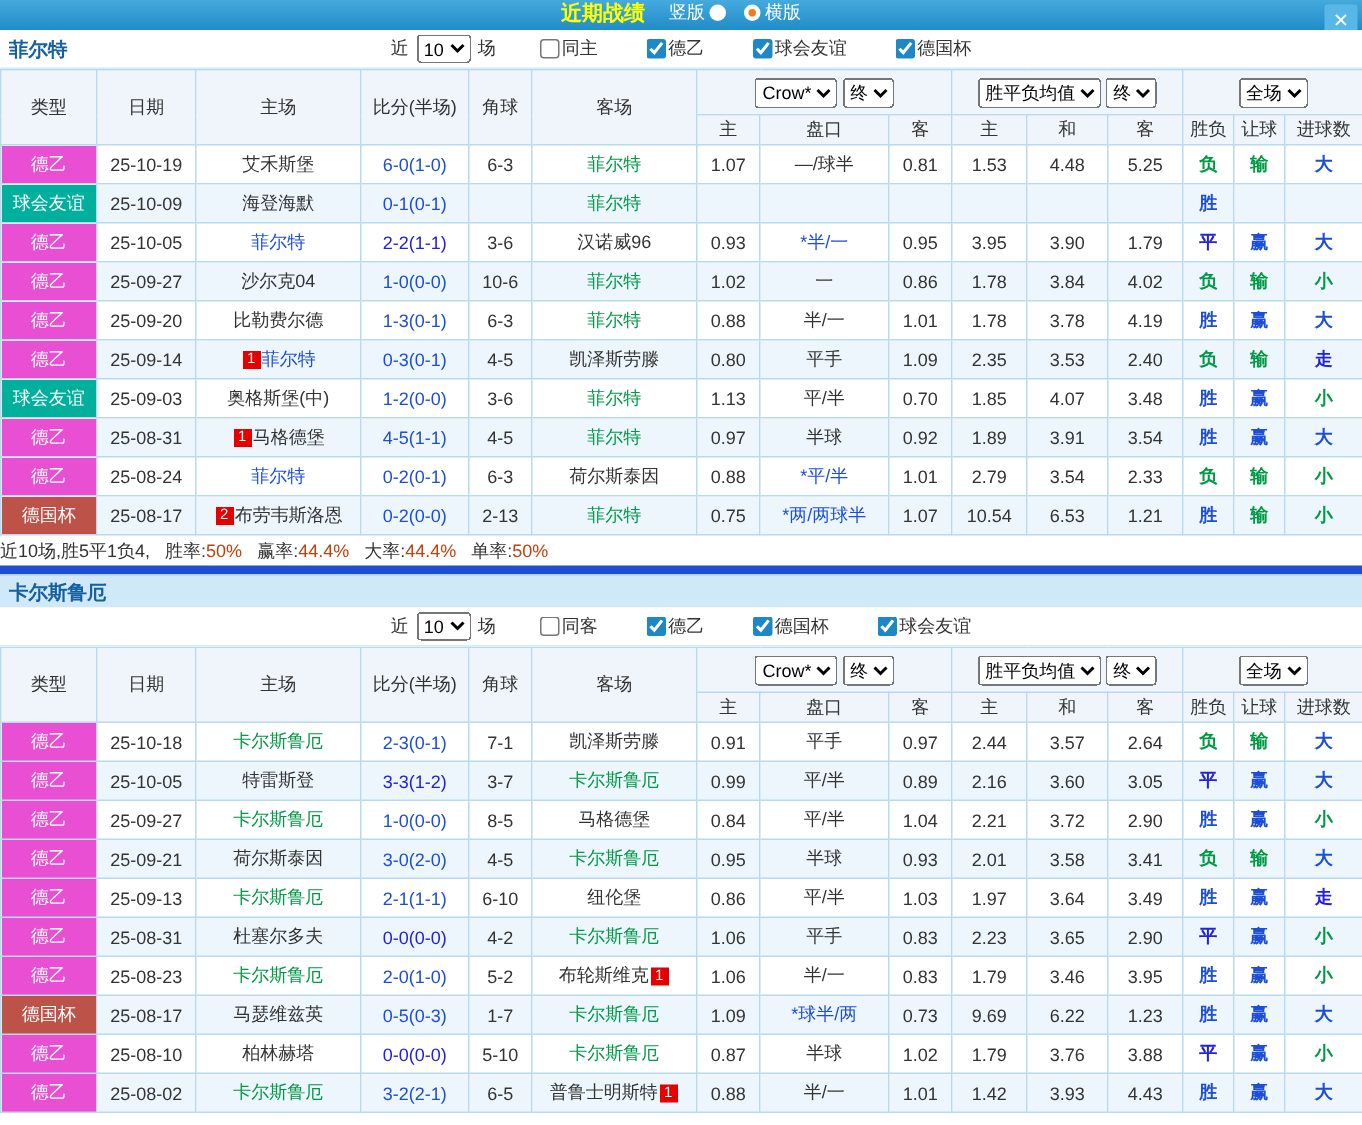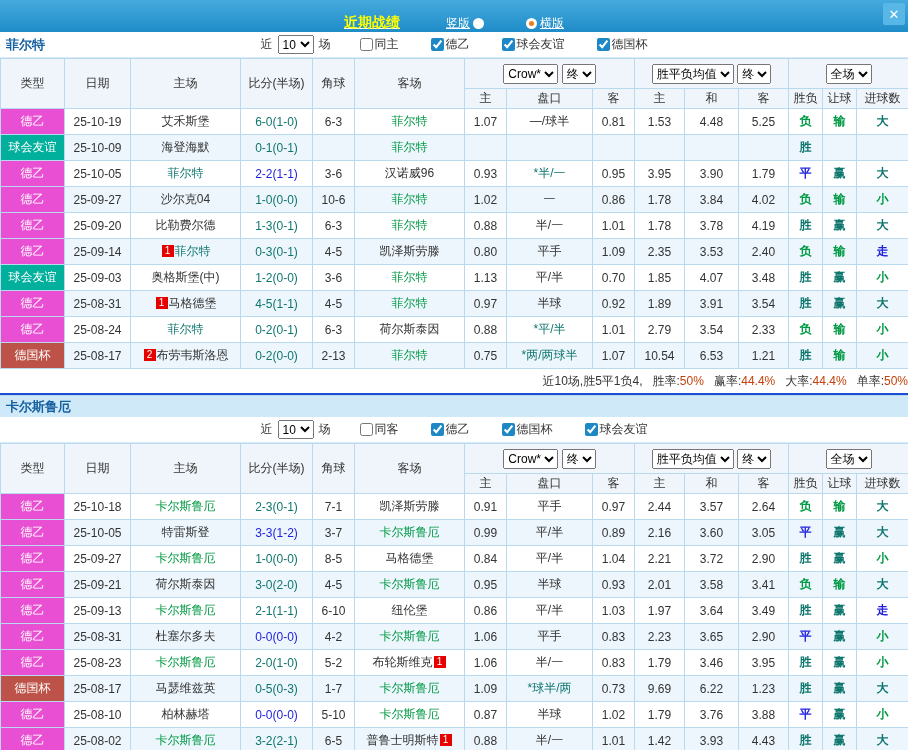--- a/index.html
+++ b/index.html
@@ -1,24 +1,24 @@
 <!DOCTYPE html>
 <html><head>
 <meta charset="utf-8">
 <style>
   * { margin:0; padding:0; box-sizing:border-box; }
   html,body { width:908px; height:750px; overflow:hidden; background:#fff;
     font-family:"Liberation Sans","DejaVu Sans",sans-serif; font-size:12px; color:#333; }
 
   
-  .titlebar { height:32px; background:linear-gradient(#45aadd,#1f8cc8);
-    display:flex; align-items:flex-end; justify-content:center; position:relative; color:#fff;text-decoration:underline; }
+  .titlebar { height:20px; background:linear-gradient(#45aadd,#1f8cc8);
+    display:flex; align-items:flex-start; justify-content:center; position:relative; color:#fff; }
   .titlebar .title { color:#ffff00; font-weight:bold; font-size:14px; margin-right:16px; }
   .radio-group { display:flex; align-items:center; gap:12px; }
-  .radio-label { display:flex; align-items:center; gap:3px; cursor:pointer;margin-left:30px; }
+  .radio-label { display:flex; align-items:center; gap:3px; cursor:pointer; }
   .radio { position:relative; width:11px; height:11px; border-radius:50%; background:#fff; display:inline-block; }
   .radio.checked::after { content:''; position:absolute; left:3px; top:3px; width:5px; height:5px;
     border-radius:50%; background:#ef7d1a; }
   .close-btn { position:absolute; right:3px; top:3px; width:22px; height:22px; background:#58b7e7;
     border-radius:2px; color:#fff; font-weight:bold; font-size:13px;
     display:flex; align-items:center; justify-content:center; cursor:pointer; }
 
   
   .controls { height:26px; display:flex; align-items:center; position:relative;
     border-bottom:1px solid #d8eaf6; background:#fff; }
@@ -39,31 +39,31 @@
   tr.dd-row th { height:30px; }
   tr.dd-row select { font-size:12px; height:20px; font-family:inherit; max-width:96px; }
   tr.sub-row th { height:20px; }
   tbody td { height:26px; }
   tbody tr:nth-child(even) { background:#edf6fd; }
 
   .lg-de2 { background:#e94fd3; color:#fff; }
   .lg-friendly { background:#00b09c; color:#fff; }
   .lg-cup { background:#bd5348; color:#fff; }
 
-  .t-red { color:#0f766e; }
+  .t-red { color:#1d4ed8; }
   .t-green { color:#009944; }
   .t-blue { color:#2222dd; }
   .t-black { color:#333; }
   .result-cell span { font-weight:bold; }
 
   .badge { display:inline-block; min-width:12px; height:12px; line-height:12px; background:#e60000;
     color:#fff; font-size:10px; margin:0 1px; vertical-align:1px; }
 
-  .summary { height:26px; display:flex; align-items:center; justify-content:flex-end; gap:10px;
-    border-bottom:2px solid #1d4ed8; }
+  .summary { height:26px; display:flex; align-items:center; justify-content:flex-start; gap:10px;
+    border-bottom:6px solid #1d4ed8; }
   .summary .stat-value { color:#c2410c; }
 </style>
 </head>
 <body>
 
 <div class="titlebar">
   <span class="title">近期战绩</span>
   <div class="radio-group">
     <label class="radio-label">
       <span>竖版</span>

